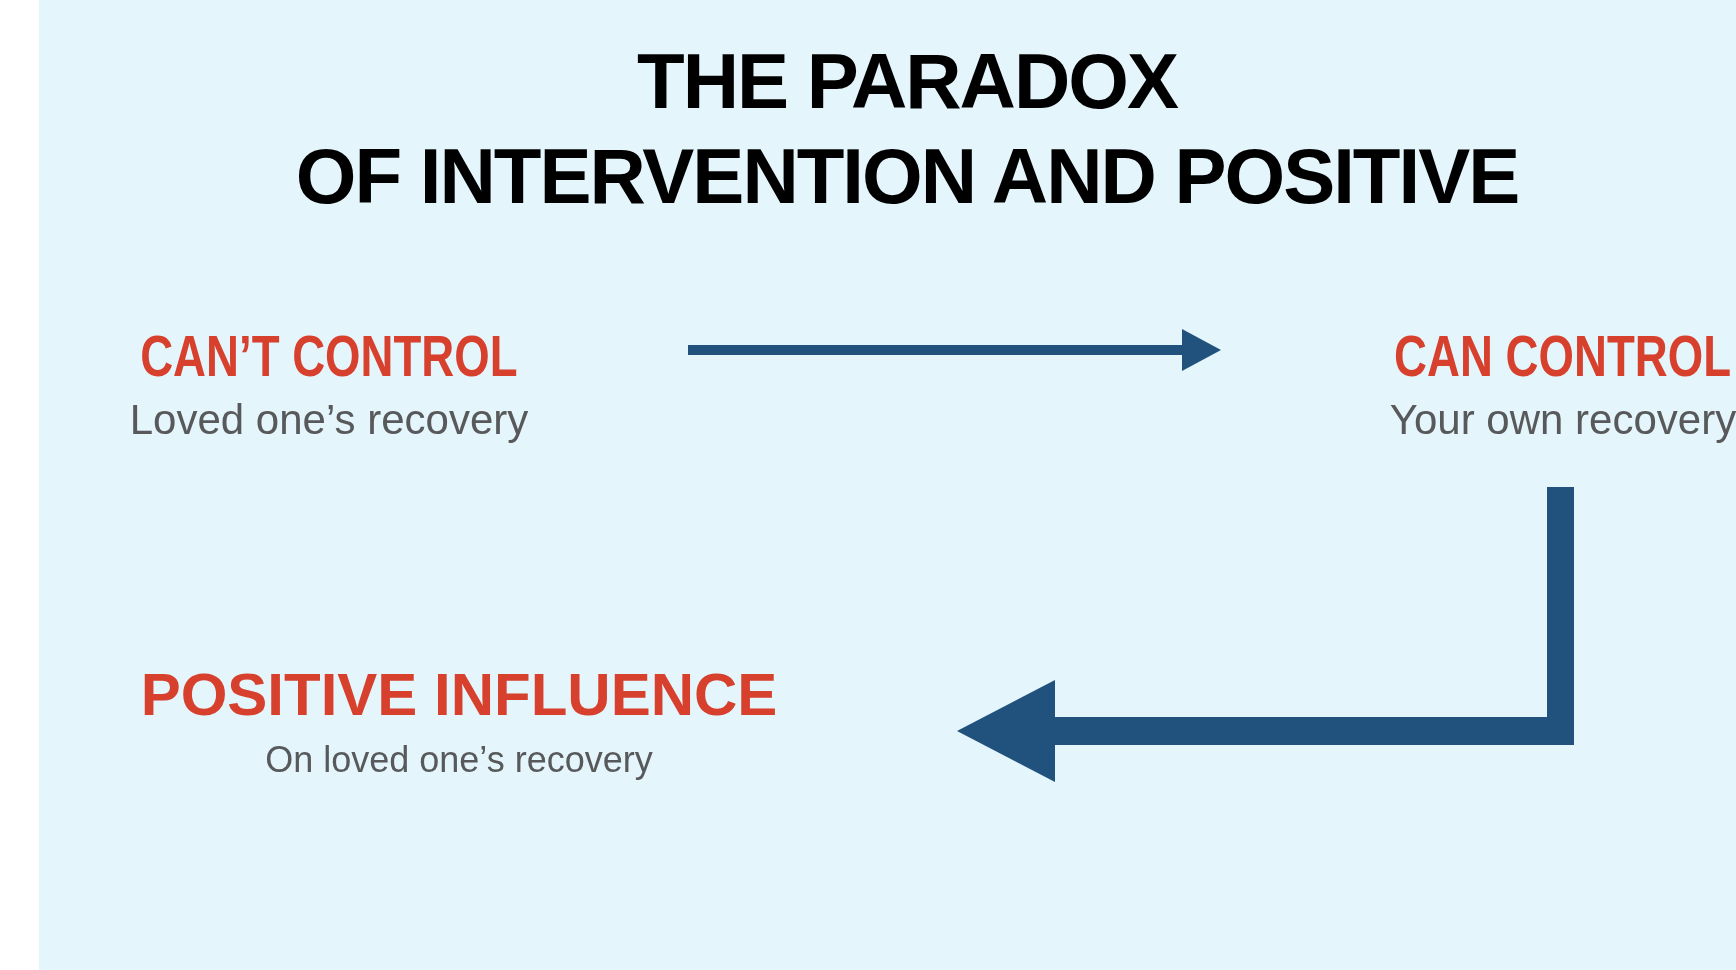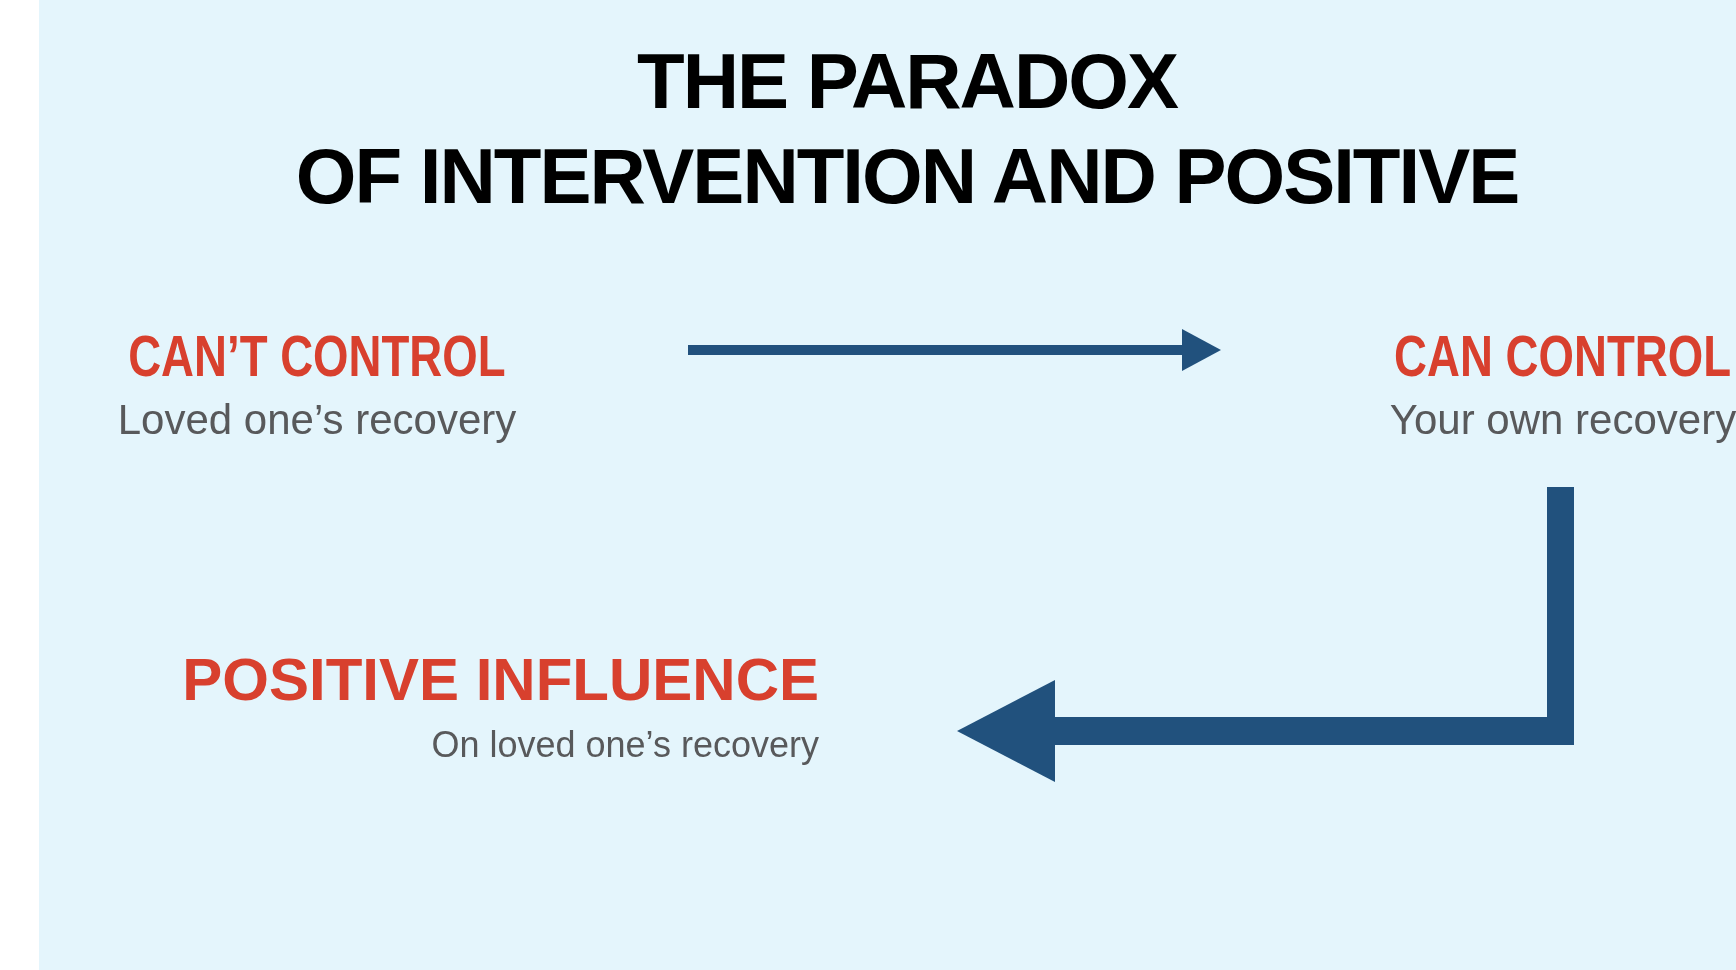--- a/index.html
+++ b/index.html
@@ -39,23 +39,23 @@
     transform-origin: 50% 50%;
     white-space: nowrap;
   }
   .node-subtext {
     color: var(--color-subtext, #58595b);
     font-size: 42px;
     line-height: 1.2;
     margin-top: 8px;
     white-space: nowrap;
   }
-  .node-cant { left: 28px;   width: 500px; top: 327px; }
+  .node-cant { left: 40px;   width: 500px; top: 327px; }
   .node-can  { left: 1274px; width: 500px; top: 327px; }
-  .node-positive { left: 60px; width: 720px; top: 648px; text-align: right; }
+  .node-positive { left: 60px; width: 720px; top: 663px; }
   .node-positive .node-heading {
     font-size: 60px;
     transform: none;
     letter-spacing: 0;
   }
   .node-positive .node-subtext {
     font-size: 36px;
     margin-top: 12px;
   }
   .arrow-layer {

